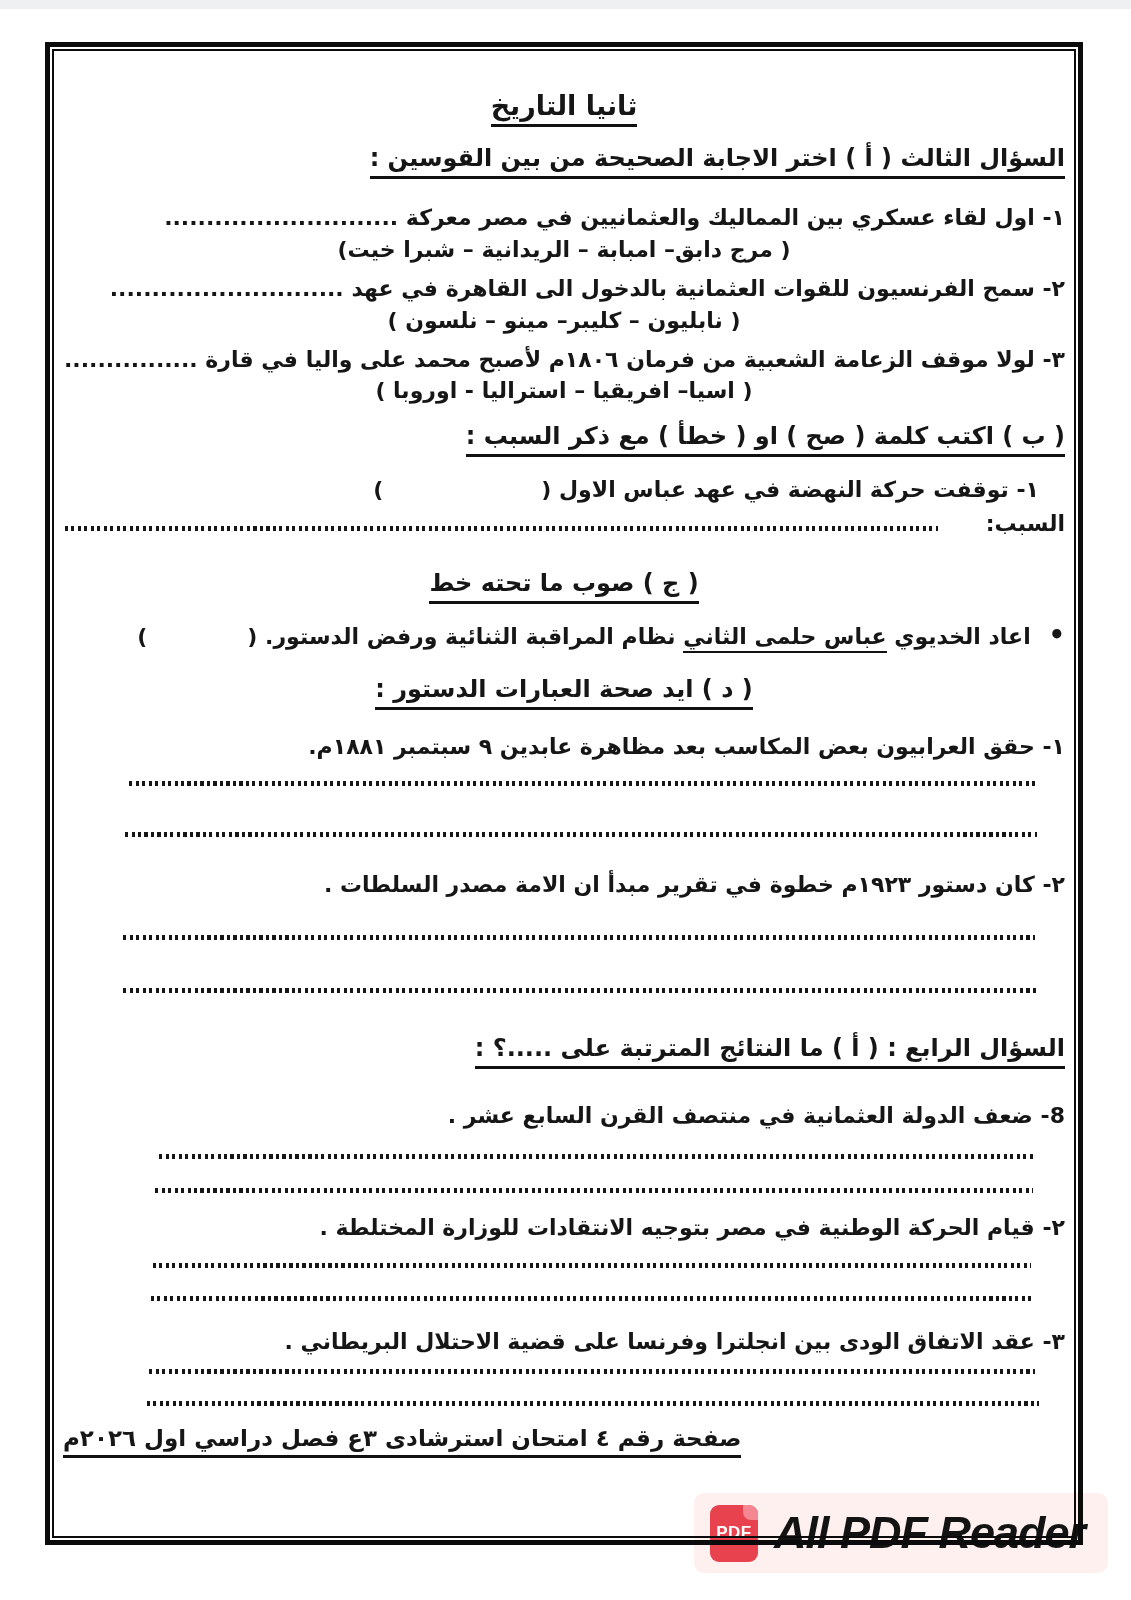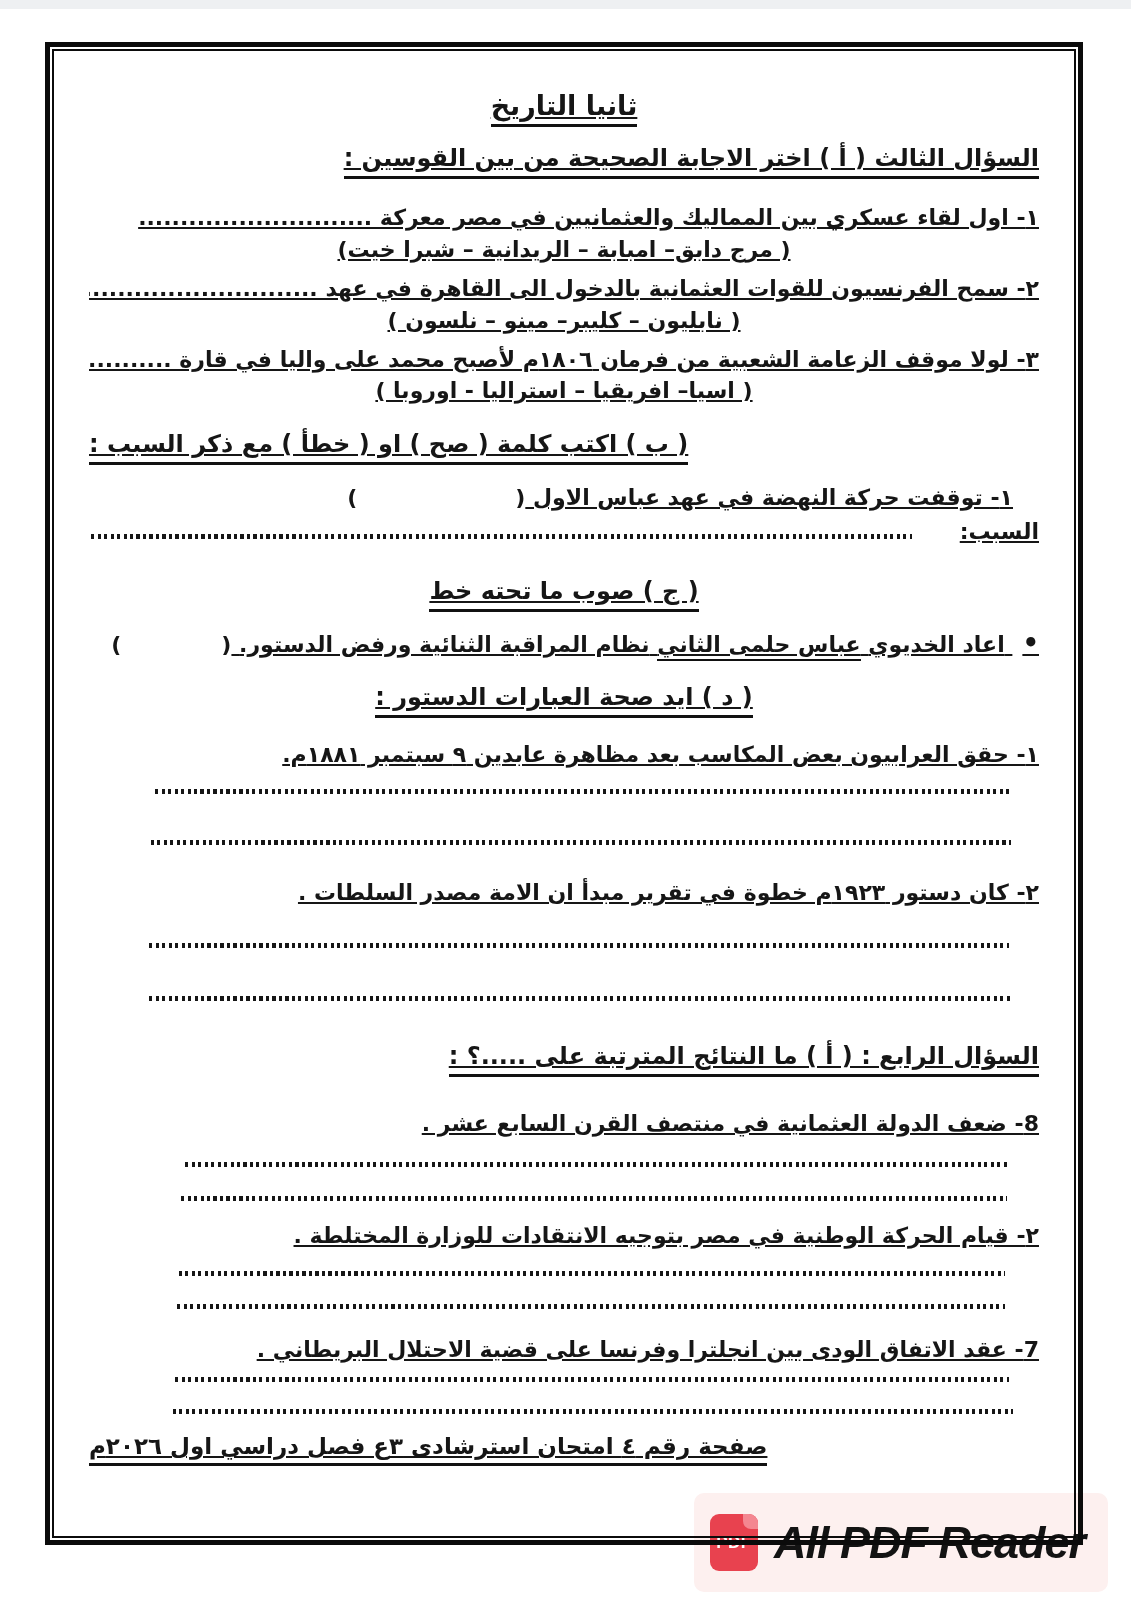--- a/index.html
+++ b/index.html
@@ -14,21 +14,21 @@
   .frame{
     position:absolute;left:45px;top:42px;width:1038px;height:1503px;
     border:5px solid #0b0b0b;box-sizing:border-box;z-index:3;pointer-events:none;
   }
   .frame::before{
     content:"";position:absolute;inset:2px;border:2px solid #0b0b0b;
   }
 
   
   .watermark{
-    position:absolute;left:694px;top:1493px;width:414px;height:99px;
+    position:absolute;left:694px;top:1493px;width:414px;height:80px;
     background:#fdf0ef;border-radius:10px;display:flex;align-items:center;
     gap:16px;padding:0 16px;box-sizing:border-box;z-index:2;
   }
   .pdf-icon{
     position:relative;width:48px;height:57px;background:#e8424f;border-radius:9px;
     display:flex;align-items:center;justify-content:center;flex:0 0 auto;
   }
   .pdf-icon::after{ 
     content:"";position:absolute;top:0;right:0;width:15px;height:15px;
     background:#f48791;border-radius:0 9px 0 8px;
@@ -38,30 +38,30 @@
     font-size:17px;letter-spacing:.5px;position:relative;z-index:1;
   }
   .wm-text{
     font-family:"Liberation Sans",sans-serif;font-style:italic;font-weight:bold;
     font-size:45px;color:#131313;white-space:nowrap;letter-spacing:-1px;
   }
 
   
   .content{
     position:absolute;left:45px;top:42px;width:1038px;height:1503px;
-    box-sizing:border-box;padding:0 44px;z-index:2;direction:rtl;
-    color:#161616;font-weight:bold;font-size:22px;line-height:1.45;text-decoration:underline;
+    box-sizing:border-box;padding:0 18px;z-index:2;direction:rtl;
+    color:#161616;font-weight:bold;font-size:22px;line-height:1.45;
   }
   .title{margin-top:44px;text-align:center;font-size:27px;}
   .title .u{border-bottom:3px solid #111;padding-bottom:3px;}
 
   .sec-header{font-size:24px;white-space:nowrap;}
   .sec-header .u{border-bottom:3px solid #111;padding-bottom:4px;}
   .h-q3{margin-top:16px;}
-  .h-b{margin-top:20px;text-align:left;}
+  .h-b{margin-top:12px;text-align:right;}
   .h-c{margin-top:26px;text-align:center;}
   .h-d{margin-top:18px;text-align:center;}
   .h-q4{margin-top:38px;}
   .footer-line{margin-top:16px;text-align:left;font-size:23px;}
   .footer-line .u{border-bottom:3px solid #111;padding-bottom:4px;}
 
   .q-line{white-space:nowrap;overflow:hidden;}
   .q1{margin-top:26px;}
   .q-options{text-align:center;white-space:nowrap;}
   .q-line.qm{margin-top:7px;}
@@ -178,21 +178,21 @@
     </div>
 
     <div class="stmt i1">8- ضعف الدولة العثمانية في منتصف القرن السابع عشر .</div>
     <div class="dotline dl-5"></div>
     <div class="dotline dl-6"></div>
 
     <div class="stmt i2">٢- قيام الحركة الوطنية في مصر بتوجيه الانتقادات للوزارة المختلطة .</div>
     <div class="dotline dl-7"></div>
     <div class="dotline dl-8"></div>
 
-    <div class="stmt i3">7- عقد الاتفاق الودى بين انجلترا وفرنسا على قضية الاحتلال البريطاني .</div>
+    <div class="stmt i3">٣- عقد الاتفاق الودى بين انجلترا وفرنسا على قضية الاحتلال البريطاني .</div>
     <div class="dotline dl-9"></div>
     <div class="dotline dl-10"></div>
 
     <div class="footer-line">
       <span class="u">صفحة رقم ٤ امتحان استرشادى ٣ع فصل دراسي اول ٢٠٢٦م</span>
     </div>
 
   </div>
 </div>
 

